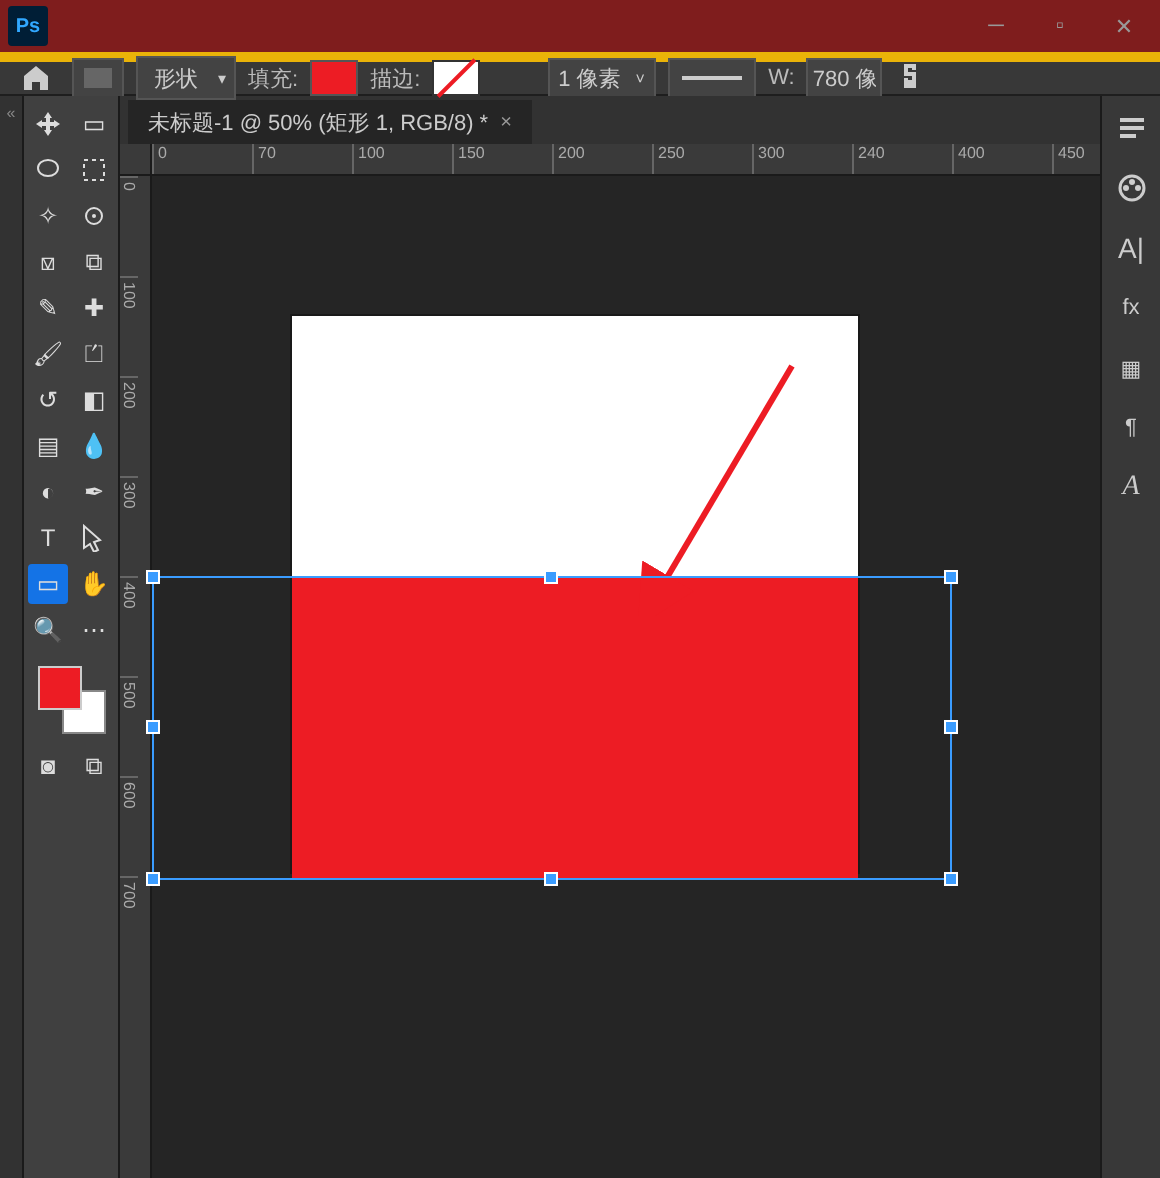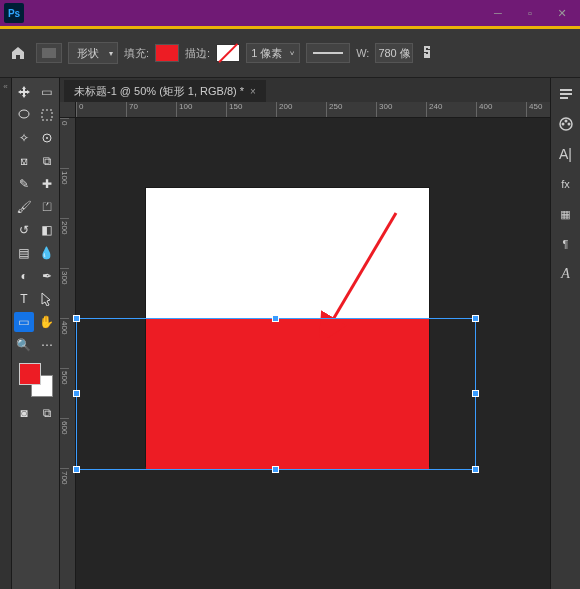--- a/index.html
+++ b/index.html
@@ -1,37 +1,37 @@
 <!DOCTYPE html>
 <html><head>
 <meta charset="utf-8">
 <style>
 * { box-sizing: border-box; margin: 0; padding: 0; }
 body { font-family: "Microsoft YaHei", sans-serif; font-size: 11px; color: #ccc; width: 580px; height: 589px; overflow: hidden; }
 
 .window { width: 580px; height: 589px; background: #323232; display: flex; flex-direction: column; }
 
-.titlebar { height: 26px; background: #701a75; display: flex; align-items: center; padding: 0 4px; }
+.titlebar { height: 26px; background: #7f1d1d; display: flex; align-items: center; padding: 0 4px; }
 .ps-icon { width: 20px; height: 20px; background: #001e36; color: #31a8ff; font-size: 10px; font-weight: bold; display: flex; align-items: center; justify-content: center; border-radius: 2px; margin-right: 8px; }
 .menu-item { padding: 4px 6px; cursor: pointer; }
 .win-controls { margin-left: auto; display: flex; gap: 4px; }
 .win-btn { width: 28px; height: 20px; display: flex; align-items: center; justify-content: center; color: #999; }
 
-.optionbar { height: 52px; background: #383838; border-top: 3px solid #eab308; border-bottom: 1px solid #1e1e1e; display: flex; align-items: center; padding: 0 6px; gap: 6px; }
+.optionbar { height: 22px; background: #383838; border-top: 5px solid #eab308; border-bottom: 1px solid #1e1e1e; display: flex; align-items: center; padding: 0 6px; gap: 6px; }
 .home-icon { width: 24px; height: 24px; display: flex; align-items: center; justify-content: center; }
 .shape-preview { width: 26px; height: 20px; border: 1px solid #555; background: #434343; display: flex; align-items: center; justify-content: center; }
 .shape-preview-rect { width: 14px; height: 10px; background: #666; }
 .shape-select { height: 22px; background: #434343; border: 1px solid #555; color: #ccc; padding: 0 18px 0 8px; position: relative; display: flex; align-items: center; }
 .shape-select::after { content: "▾"; position: absolute; right: 4px; font-size: 8px; }
 .opt-label { color: #bbb; }
 .swatch { width: 24px; height: 18px; border: 1px solid #555; }
 .swatch.red { background: #ed1c24; }
 .swatch.stroke { background: #fff; border: 1px solid #333; position: relative; }
 .swatch.stroke::after { content: ""; position: absolute; width: 120%; height: 1.5px; background: #ed1c24; transform: rotate(-45deg); top: 7px; left: -2px; }
-.stroke-sz { width: 54px; height: 20px; background: #434343; border: 1px solid #555; display: flex; align-items: center; }
+.stroke-sz { width: 54px; height: 20px; background: #434343; border: 1px solid #555; display: flex; align-items: center; margin-left: 28px; }
 .stroke-sz input { width: 40px; background: transparent; border: none; color: #ccc; padding: 0 4px; font-size: 11px; }
 .stroke-sz .v { width: 10px; text-align: center; font-size: 8px; }
 .stroke-style { width: 44px; height: 20px; background: #434343; border: 1px solid #555; display: flex; align-items: center; justify-content: center; }
 .line { width: 30px; height: 2px; background: #ccc; }
 .width-field { width: 38px; height: 20px; background: #434343; border: 1px solid #555; color: #ccc; padding: 0 2px; font-size: 11px; }
 
 .body { flex: 1; display: flex; min-height: 0; }
 
 .tool-collapse { width: 12px; background: #323232; border-right: 1px solid #1a1a1a; display: flex; justify-content: center; padding-top: 4px; font-size: 8px; color: #888; }
 

